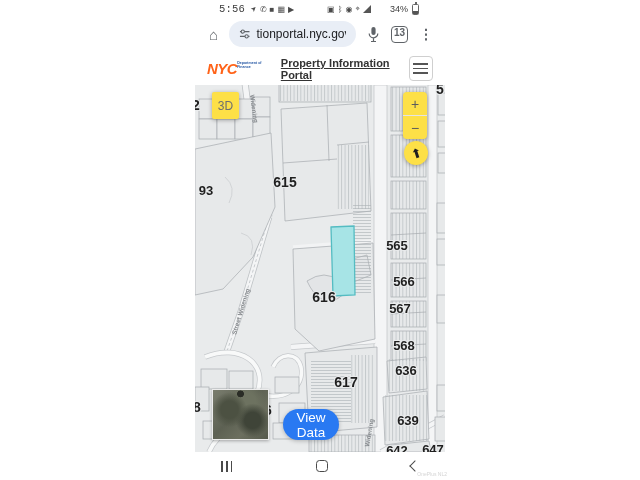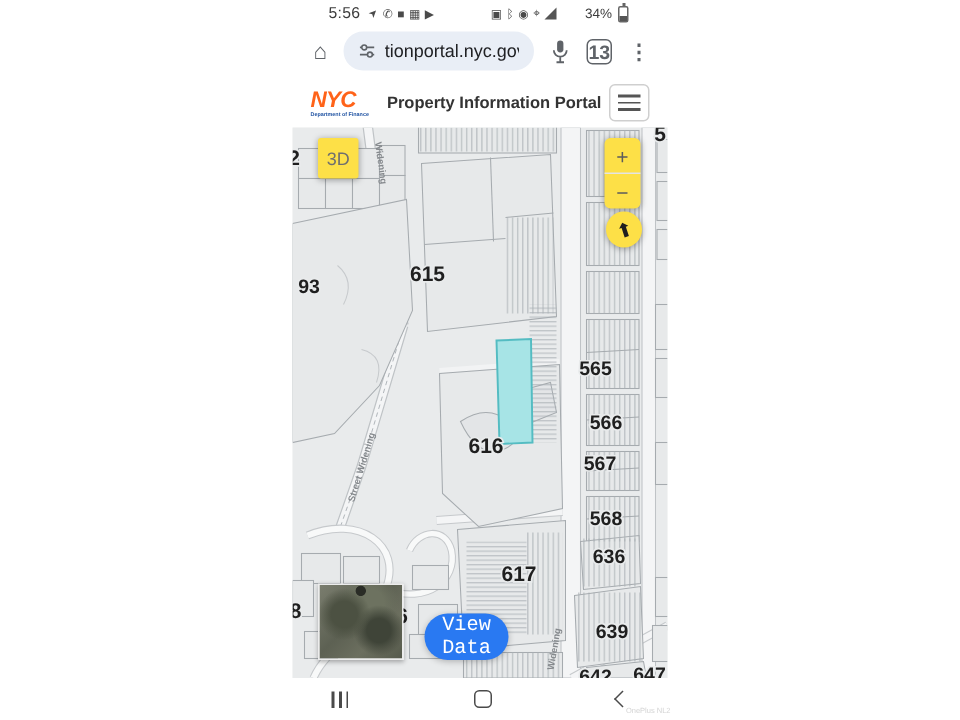--- a/index.html
+++ b/index.html
@@ -2,44 +2,44 @@
 <html><head>
 <meta charset="utf-8">
 <style>
   * { margin:0; padding:0; box-sizing:border-box; }
   html,body { width:640px; height:480px; background:#ffffff; font-family:"Liberation Sans", sans-serif; }
   .page { position:relative; width:640px; height:480px; background:#fff; overflow:hidden; }
   .phone { position:absolute; left:195px; top:0; width:250px; height:480px; background:#fff; }
 
   
   .statusbar { height:16px; display:flex; align-items:center; padding:2px 26px 0 24px; font-size:10px; color:#3c3c3c; }
-  .statusbar .time { font-size:10.5px; letter-spacing:.2px; }
+  .statusbar .time { font-size:10.5px; letter-spacing:.2px;font-family:Liberation Mono, monospace; }
   .s-icons-left { display:flex; align-items:center; gap:3px; margin-left:6px; font-size:8px; color:#4a4a4a; }
   .s-icons-right { display:flex; align-items:center; gap:3px; margin-left:auto; font-size:8px; color:#4a4a4a; }
   .nav-arrow { display:inline-block; transform:rotate(-45deg); font-size:7px; }
   .signal-tri { width:0; height:0; border-left:8px solid transparent; border-bottom:8px solid #555; }
   .batt-pct { font-size:9px; color:#3c3c3c; margin-left:16px; }
   .battery { position:relative; width:7px; height:11px; border:1px solid #666; border-radius:1.5px; margin-left:1px;
              background:linear-gradient(to top, #555 34%, transparent 34%); }
   .battery::before { content:""; position:absolute; top:-2.5px; left:1.5px; width:2.5px; height:1.8px; background:#666; }
 
   
   .chrome { height:36px; display:flex; align-items:center; padding:0 12px 0 14px; gap:11px; background:#fff; }
   .home-ico { font-size:15px; color:#5f6368; line-height:1; }
   .urlpill { flex:1; height:26px; background:#e9eef6; border-radius:13px; display:flex; align-items:center; padding:0 10px; gap:6px; min-width:0; }
   .url-text { font-size:12px; color:#202124; white-space:nowrap; overflow:hidden; }
-  .tab-box { width:17px; height:17px; border:1.6px solid #5f6368; border-radius:4px; display:flex; align-items:flex-start; justify-content:center; font-size:13px; font-weight:bold; color:#5f6368; }
+  .tab-box { width:17px; height:17px; border:1.6px solid #5f6368; border-radius:4px; display:flex; align-items:flex-start; justify-content:center; font-size:10px; font-weight:bold; color:#5f6368; }
   .dots { font-size:14px; color:#5f6368; font-weight:bold; letter-spacing:0; }
 
   
   .siteheader { height:33px; display:flex; align-items:center; padding:0 12px; background:#fff; }
-  .nyclogo { display:flex; flex-direction:column; line-height:1; }
+  .nyclogo { display:flex; line-height:1; }
   .nyclogo .l1 { font-weight:900; font-style:italic; font-size:15px; color:#ff6319; letter-spacing:-0.5px; }
   .nyclogo .l2 { font-size:3.6px; font-weight:bold; color:#2456a4; margin-top:1px; }
-  .site-title { font-size:11px; font-weight:bold; color:#333; margin-left:12px; }
+  .site-title { font-size:11px; font-weight:bold; color:#333; margin-left:12px;text-decoration:underline; }
   .hamburger { margin-left:auto; width:27px; height:25px; border:1px solid #cfcfcf; border-radius:4px; display:flex; flex-direction:column; justify-content:center; align-items:center; gap:3px; }
   .hamburger span { display:block; width:15px; height:1.6px; background:#555; }
 
   
   .map { position:relative; width:250px; height:367px; overflow:hidden; background:#e9ebec; }
   .map svg { display:block; }
   .ctl { position:absolute; background:#fde047; box-shadow:0 1px 4px rgba(0,0,0,.35); color:#6f6f6f; }
   .btn-3d { left:17px; top:7px; width:27px; height:27px; border-radius:2px; display:flex; align-items:center; justify-content:center; font-size:12px; }
   .zoomctl { left:208px; top:7px; width:24px; height:47px; border-radius:4px; display:flex; flex-direction:column; }
   .zoomctl div { flex:1; display:flex; align-items:center; justify-content:center; font-size:14px; color:#5c5c5c; }
@@ -48,21 +48,21 @@
   .needle { transform:rotate(-18deg); font-size:13px; color:#1f1f1f; line-height:1; }
   .thumb { position:absolute; left:17px; top:304px; width:57px; height:51px; border:1px solid #ececec; box-shadow:0 1px 3px rgba(0,0,0,.3);
     background:
       radial-gradient(circle at 50% 8%, #2a2c26 0 6%, transparent 7%),
       radial-gradient(circle at 30% 40%, #4c5142 0 18%, transparent 36%),
       radial-gradient(circle at 72% 62%, #3f4438 0 16%, transparent 34%),
       radial-gradient(circle at 60% 25%, #6d7260 0 20%, transparent 40%),
       linear-gradient(135deg, #7a7d6e 0%, #5d6153 45%, #6c6f5f 70%, #565a4c 100%);
   }
   .viewdata { position:absolute; left:88px; top:324px; width:56px; height:31px; border-radius:17px; background:#2979f2; border:none;
-    color:#fff; font-size:13.5px; font-family:Liberation Mono, monospace; display:flex; align-items:center; justify-content:center; box-shadow:0 1px 4px rgba(0,0,0,.25); }
+    color:#fff; font-size:13.5px; font-family:Liberation Sans, sans-serif; display:flex; align-items:center; justify-content:center; box-shadow:0 1px 4px rgba(0,0,0,.25); }
 
   
   .navbar { height:28px; display:flex; align-items:center; justify-content:space-between; padding:0 26px; background:#fff; position:relative; }
   .recents { display:flex; gap:3px; }
   .recents span { width:1.8px; height:11px; background:#4a4a4a; }
   .homebtn { width:12px; height:12px; border:1.7px solid #4a4a4a; border-radius:3.5px; }
   .backbtn { width:8px; height:8px; border-left:1.8px solid #4a4a4a; border-bottom:1.8px solid #4a4a4a; transform:rotate(45deg); }
   .watermark { position:absolute; right:-2px; bottom:3px; font-size:5px; color:#c9c9c9; opacity:.8; }
 
   svg text.blk { font-family:"Liberation Sans",sans-serif; font-weight:bold; fill:#1f1f1f; paint-order:stroke; stroke:#e9ebec; stroke-width:2.2px; }

